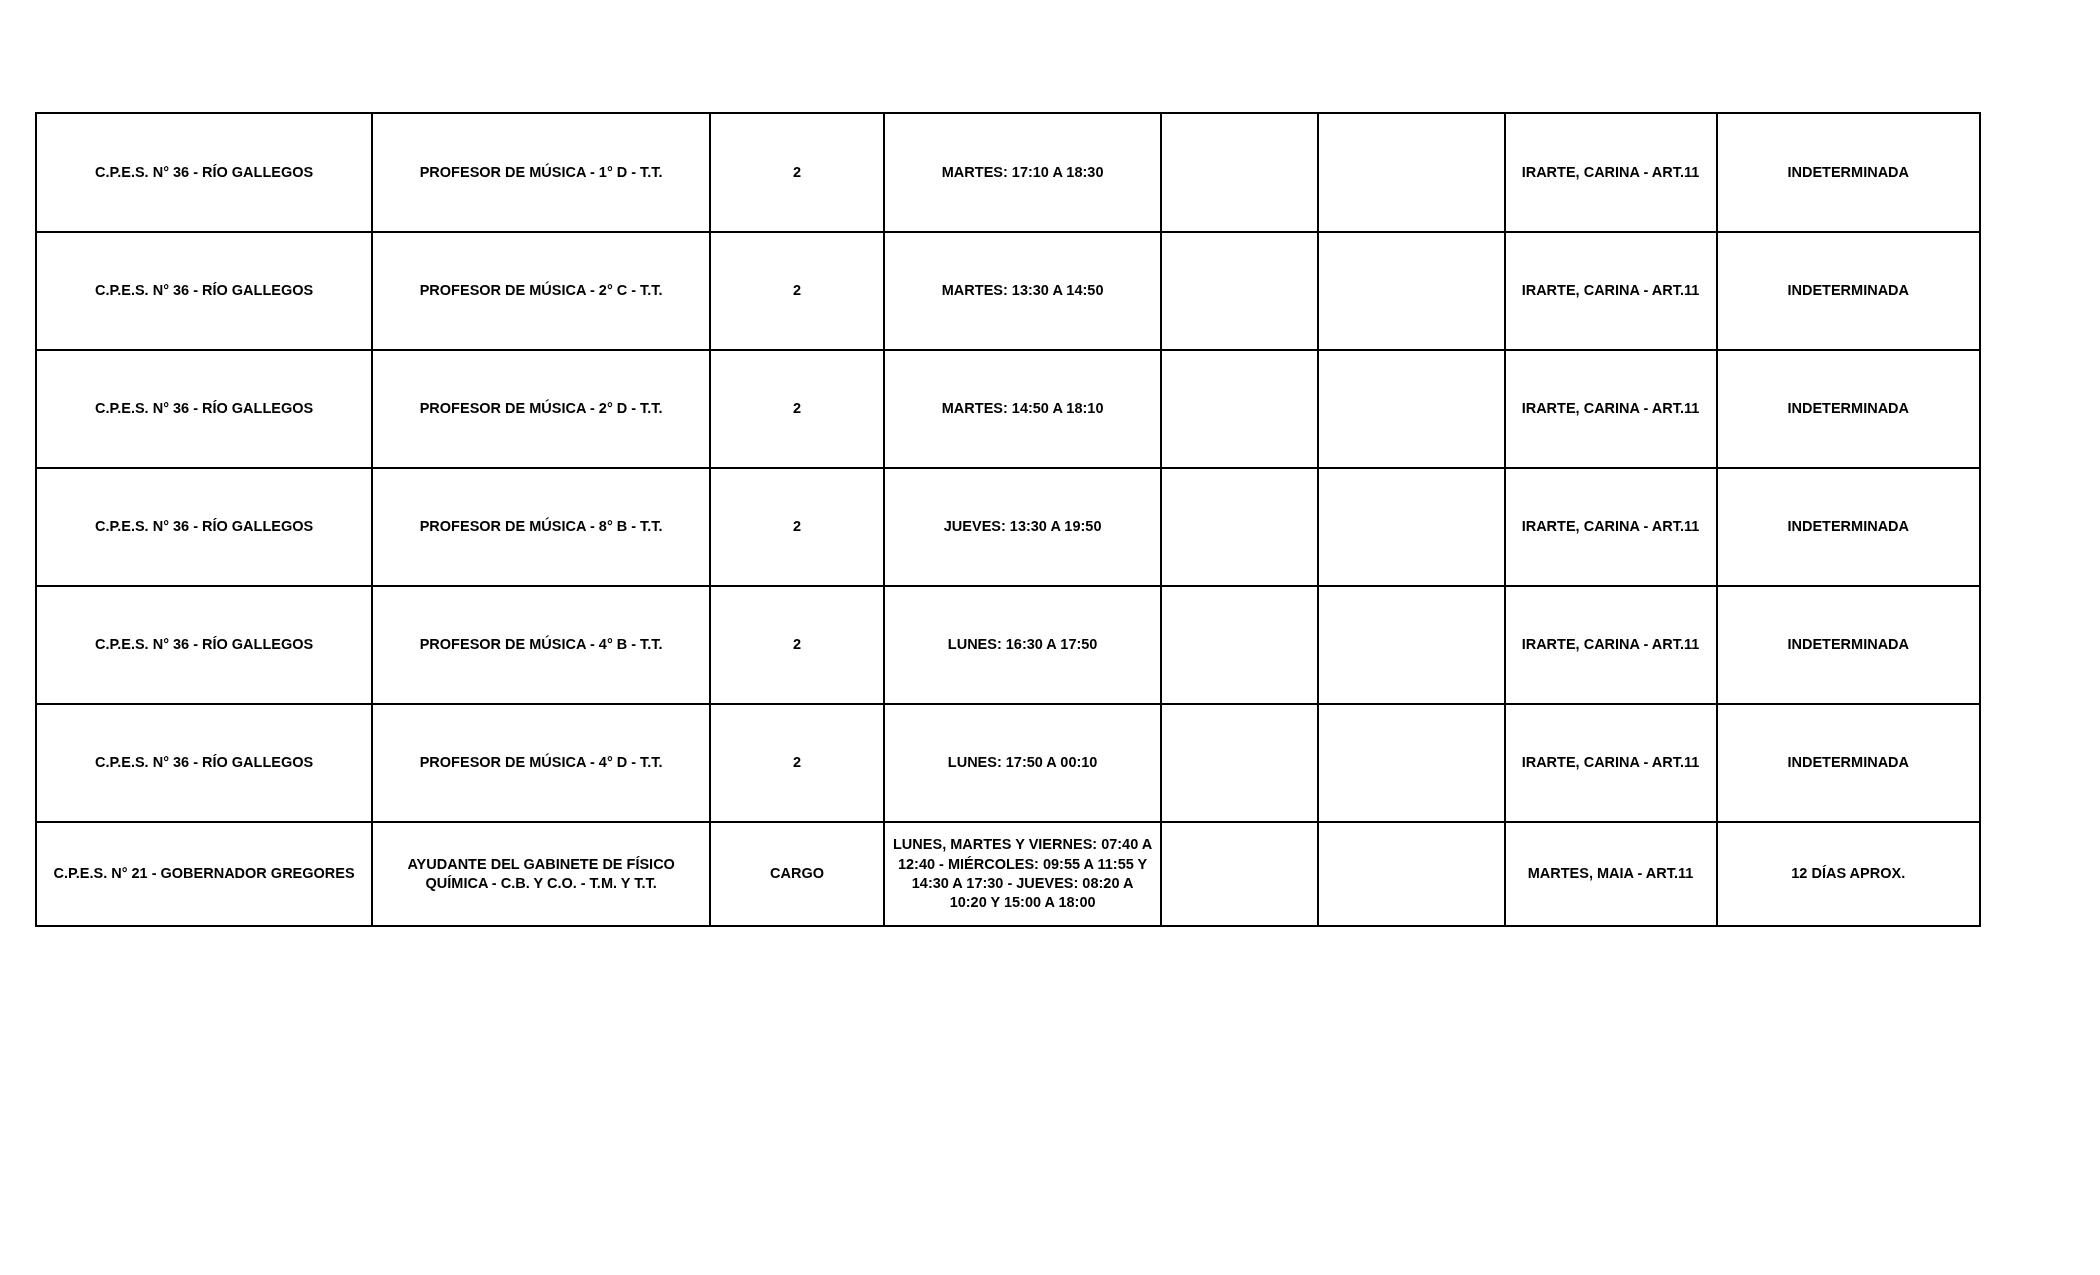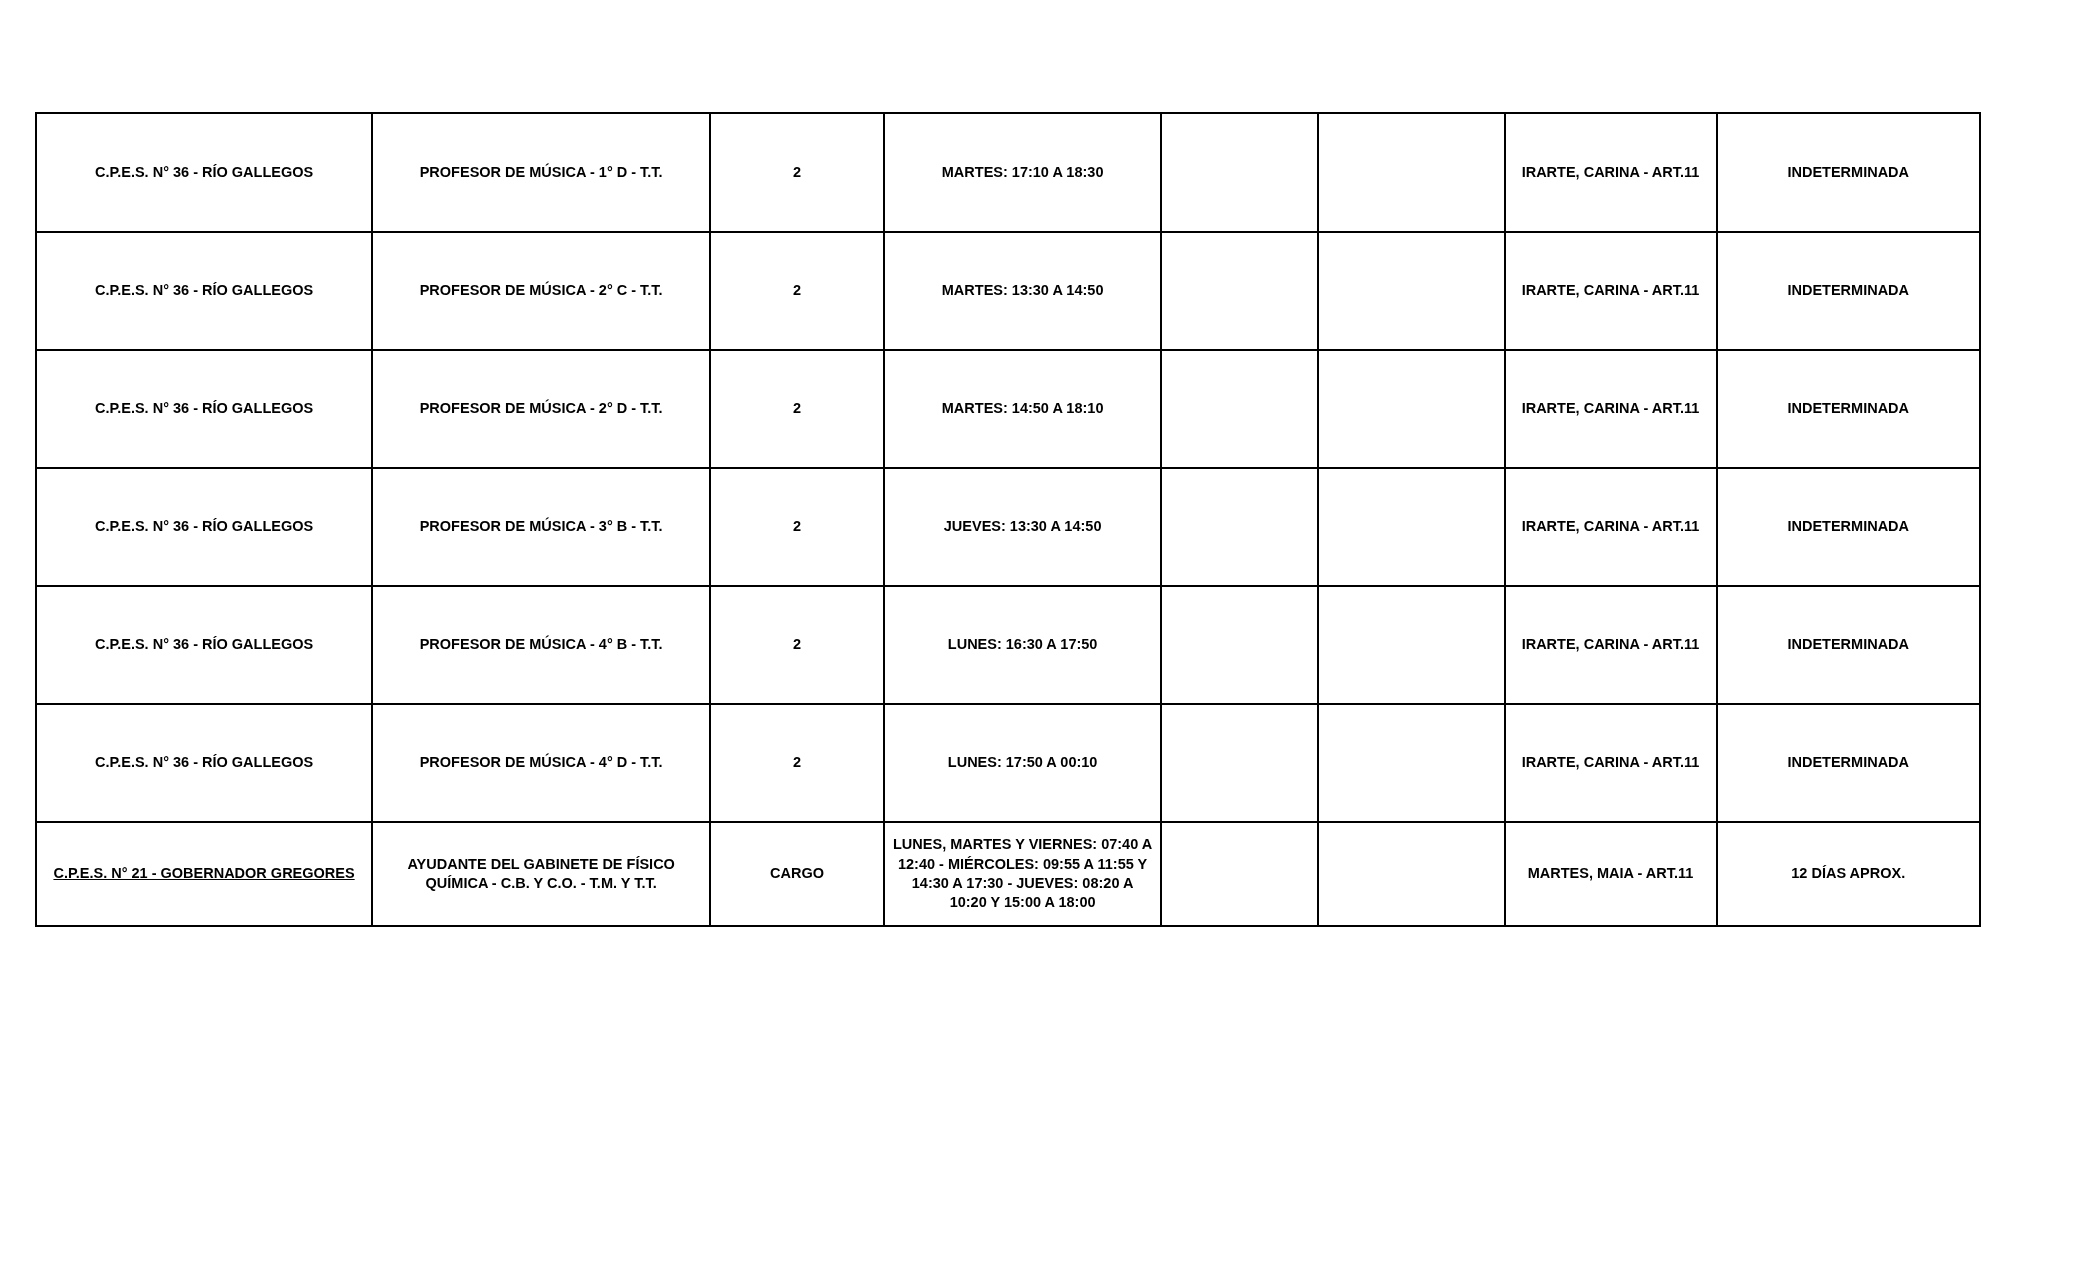--- a/index.html
+++ b/index.html
@@ -46,21 +46,21 @@
   col.c5 { width: 185px; }
   col.c6 { width: 210px; }
   col.c7 { width: 261px; }
 
   tr.r-tall td { height: 119px; }
   tr.r-mid td  { height: 118px; }
   tr.r-schedule td { height: 104px; border-radius: 12px; }
   tr.r-last td { height: 113px; }
 
   td.empty { padding: 0; }
-  td.narrow-text { font-size: 14.2px; text-decoration: underline; }
+  td.narrow-text { font-size: 14.2px; }
 </style>
 </head>
 <body>
 
 <div id="page">
   <table class="doc-table">
     <colgroup>
       <col class="c0">
         <col class="c1">
         <col class="c2">
@@ -96,23 +96,23 @@
         <td>PROFESOR DE MÚSICA - 2° D - T.T.</td>
         <td>2</td>
         <td>MARTES: 14:50 A 18:10</td>
         <td class="empty"></td>
         <td class="empty"></td>
         <td>IRARTE, CARINA - ART.11</td>
         <td>INDETERMINADA</td>
       </tr>
       <tr class="r-mid">
         <td>C.P.E.S. N° 36 - RÍO GALLEGOS</td>
-        <td>PROFESOR DE MÚSICA - 3° B - T.T.</td>
+        <td>PROFESOR DE MÚSICA - 8° B - T.T.</td>
         <td>2</td>
-        <td>JUEVES: 13:30 A 14:50</td>
+        <td>JUEVES: 13:30 A 19:50</td>
         <td class="empty"></td>
         <td class="empty"></td>
         <td>IRARTE, CARINA - ART.11</td>
         <td>INDETERMINADA</td>
       </tr>
       <tr class="r-mid">
         <td>C.P.E.S. N° 36 - RÍO GALLEGOS</td>
         <td>PROFESOR DE MÚSICA - 4° B - T.T.</td>
         <td>2</td>
         <td>LUNES: 16:30 A 17:50</td>

